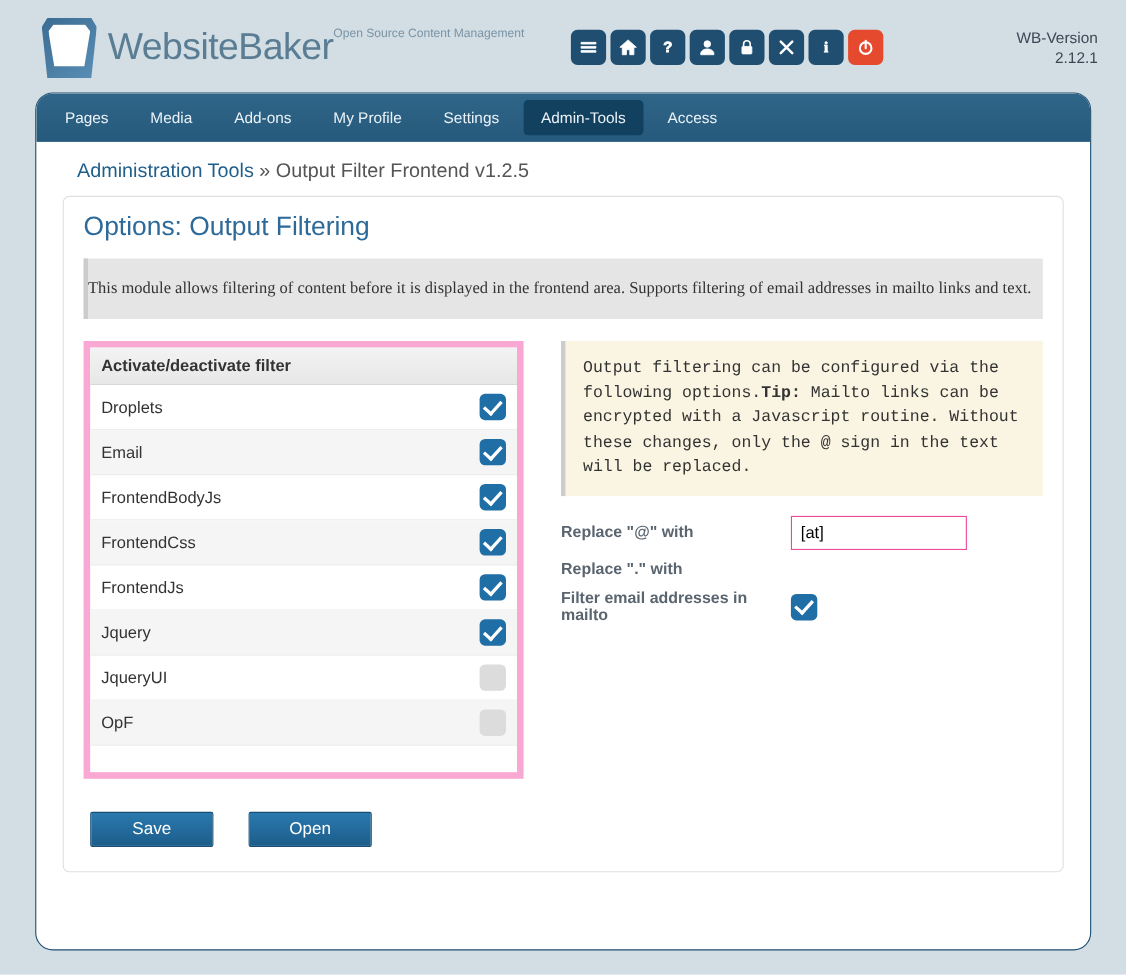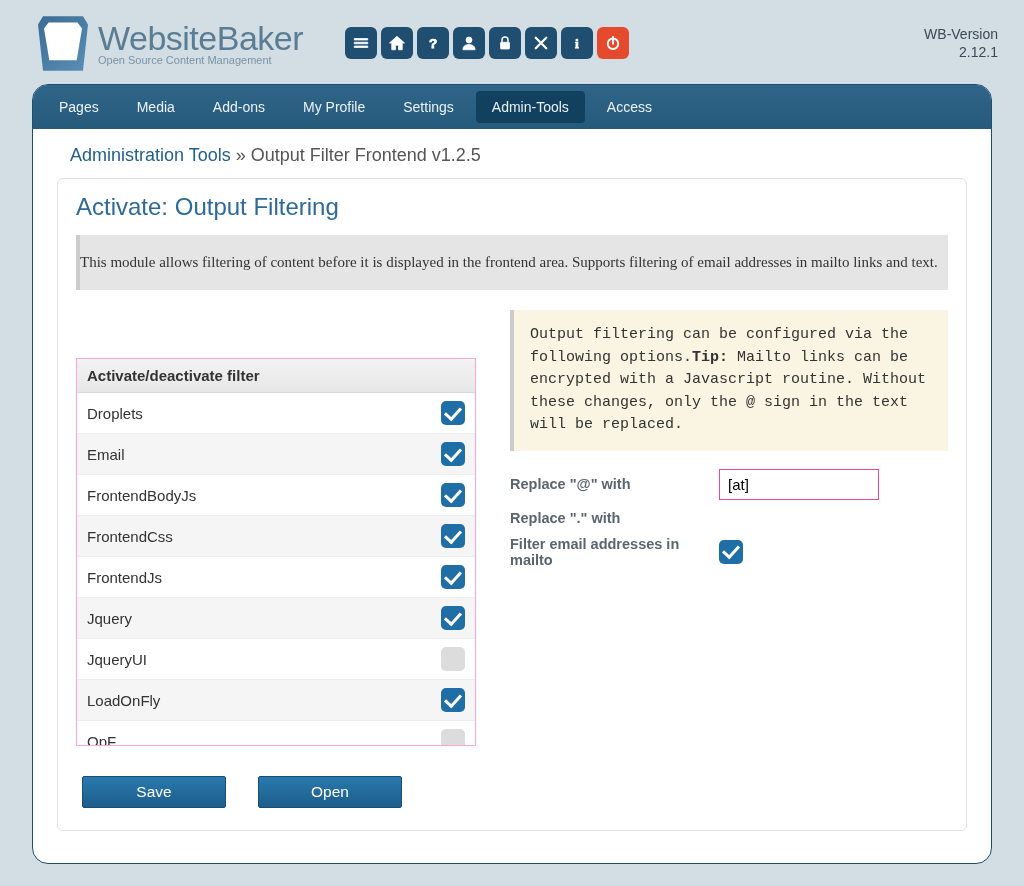--- a/index.html
+++ b/index.html
@@ -21,21 +21,21 @@
   .logo-icon {
     width: 50px; height: 58px;
     background: linear-gradient(135deg,#3a6b93,#5b8fb5);
     clip-path: polygon(10% 4%, 90% 4%, 100% 18%, 90% 98%, 10% 98%, 0% 18%);
     position: relative;
   }
   .logo-icon::after {
     content:""; position:absolute; inset:6px 6px 10px 6px;
     background:#fff; clip-path: polygon(12% 6%, 88% 6%, 100% 20%, 86% 96%, 14% 96%, 0% 20%);
   }
-  .logo-text { display:flex; flex-direction:column; line-height:1;justify-content:center; }
+  .logo-text { display:flex; flex-direction:row; line-height:1;justify-content:center; }
   .brand-name { font-size: 34px; color:#5a7d94; font-weight:300; letter-spacing:-0.5px; }
   .brand-tag { font-size:11px; color:#7a94a5; }
   .toolbar { display:flex; gap:4px; margin-left:42px; }
   .tb-btn {
     width:32px; height:32px; border-radius:6px;
     background:#1f4e71; display:flex; align-items:center; justify-content:center;
     color:#fff; cursor:pointer;
   }
   .tb-btn.power { background:#e64a2e; }
   .tb-btn svg { width:18px; height:18px; fill:#fff; stroke:#fff; }
@@ -68,21 +68,21 @@
     font-size:24px; color:#2d6a99; font-weight:400; margin-bottom:14px;
   }
   .info-box {
     border-left:4px solid #ccc; background:#e5e5e5;
     padding:16px 0; font-family:Liberation Serif, serif; font-size:15px; color:#333;
     line-height:1.55; margin-bottom:20px;
   }
   .cols { display:flex; gap:34px; }
   .left-col { width:400px; }
   .right-col { flex:1; }
-  .filter-box { border:1px solid #f9a8d4;margin-top:48px; }
+  .filter-box { border:6px solid #f9a8d4; }
   .filter-head {
     background:linear-gradient(#f3f3f3,#e7e7e7); padding:8px 10px; font-weight:bold;
     border-bottom:1px solid #d8d8d8; font-size:15px;
   }
   .filter-scroll { height:352px; overflow-y:scroll; }
   .filter-scroll::-webkit-scrollbar { width:14px; }
   .filter-scroll::-webkit-scrollbar-track { background:#ededed; border-left:1px solid #d8d8d8;}
   .filter-scroll::-webkit-scrollbar-thumb { background:#c2c2c2; border:1px solid #aaa;}
   .filter-row {
     display:flex; align-items:center; justify-content:space-between;
@@ -105,21 +105,21 @@
     line-height:1.5; margin-bottom:18px;
   }
   .tip-box b { font-weight:bold; }
   .opt-row { display:flex; align-items:center; gap:14px; margin-bottom:10px; }
   .opt-label { width:195px; color:#5a6570; font-size:14.5px; font-weight:600; }
   .opt-row input[type=text] {
     width:160px; padding:6px 8px; border:1px solid #ec4899; font-size:15px;
   }
   .btn-row { display:flex; gap:32px; margin:30px 0 0 6px; }
   .btn {
-    width:144px; padding:6px 0; text-align:center; color:#fff;
+    width:112px; padding:6px 0; text-align:center; color:#fff;
     background:linear-gradient(#2a79ae,#1c5d8a); border:1px solid #174d73;
     font-size:15.5px; cursor:pointer; border-radius:2px;
   }
 </style>
 </head>
 <body>
 
 <div class="top-header">
   <div class="logo-block">
     <div class="logo-icon"></div>
@@ -189,21 +189,21 @@
       <div class="nav-item">Settings</div>
       <div class="nav-item active">Admin-Tools</div>
       <div class="nav-item">Access</div>
     </div>
 
   <div class="breadcrumb">
     <a href="#">Administration Tools</a><span> » </span><span>Output Filter Frontend v1.2.5</span>
   </div>
 
   <div class="panel">
-    <h2>Activate: Output Filtering</h2>
+    <h2>Options: Output Filtering</h2>
 
     <div class="info-box">This module allows filtering of content before it is displayed in the frontend area. Supports filtering of email addresses in mailto links and text.</div>
 
     <div class="cols">
       <div class="left-col">
         <div class="filter-box">
           <div class="filter-head">Activate/deactivate filter</div>
           <div class="filter-scroll" id="filter-list">
               <div class="filter-row">
                 <span>Droplets</span>
@@ -227,24 +227,20 @@
               </div>
               <div class="filter-row">
                 <span>Jquery</span>
                 <div class="toggle on"></div>
               </div>
               <div class="filter-row">
                 <span>JqueryUI</span>
                 <div class="toggle off"></div>
               </div>
               <div class="filter-row">
-                <span>LoadOnFly</span>
-                <div class="toggle on"></div>
-              </div>
-              <div class="filter-row">
                 <span>OpF</span>
                 <div class="toggle off"></div>
               </div>
             </div>
         </div>
       </div>
 
       <div class="right-col">
         <div class="tip-box">
           <span>Output filtering can be configured via the following options.</span><b>Tip:</b><span> Mailto links can be encrypted with a Javascript routine. Without these changes, only the @ sign in the text will be replaced.</span>

